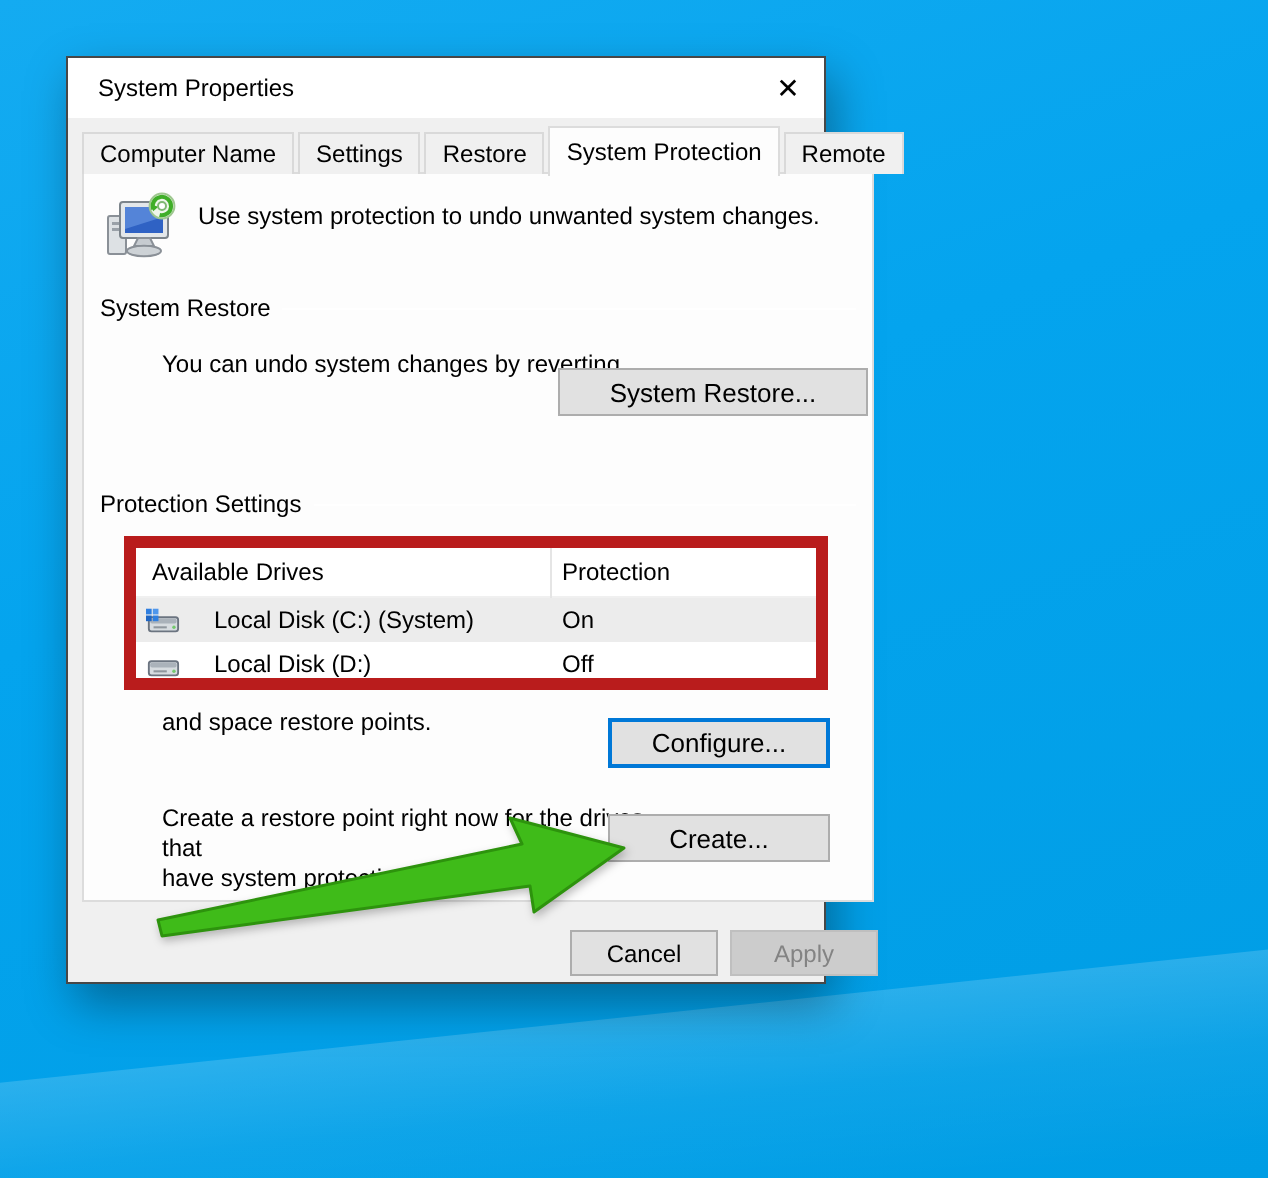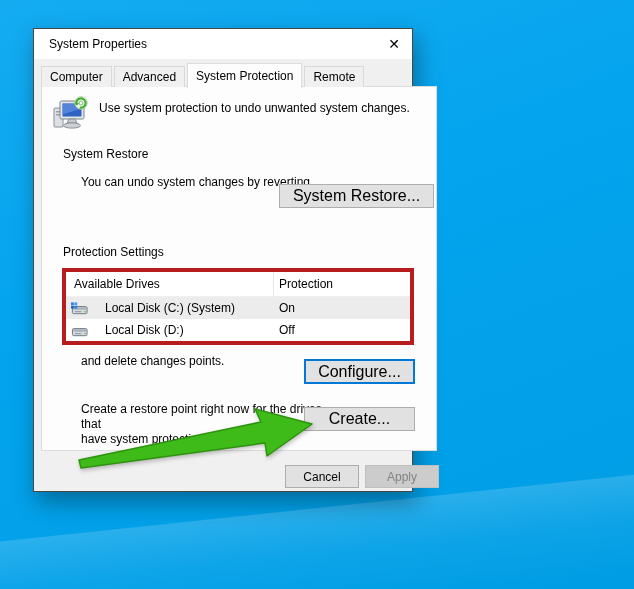--- a/index.html
+++ b/index.html
@@ -50,43 +50,43 @@
   }
 
   
   .tab-panel {
     position:absolute; left:7px; top:57px; width:396px; height:365px;
     background:#fdfdfd; border:1px solid #dcdcdc; z-index:2;
   }
   .intro-icon { position:absolute; left:8px; top:8px; width:40px; height:40px; }
   .intro-text { position:absolute; left:57px; top:14px; width:320px; line-height:15px; }
 
-  .group-hdr { position:absolute; left:8px; right:8px; display:flex; align-items:center;margin-left:13px; }
+  .group-hdr { position:absolute; left:8px; right:8px; display:flex; align-items:center; }
   .group-hdr .lbl { padding-right:6px; white-space:nowrap; }
   .group-hdr .rule { flex:1; height:1px; background:#d5d5d5; border-bottom:1px solid #ffffff; }
   .g1 { top:60px; } .g2 { top:158px; }
 
   .desc { position:absolute; left:10px; line-height:15px;margin-left:29px; }
   .d-sr { top:88px; width:230px; }
   .d-cfg { top:267px; width:250px; }
   .d-create { top:315px; width:252px; }
 
   .btn {
     position:absolute; background:#e1e1e1; border:1px solid #adadad;
-    font-family:"Liberation Sans", sans-serif; font-size:16px; color:#000;
+    font-family:"Liberation Sans", sans-serif; font-size:13px; color:#000;
     display:flex; align-items:center; justify-content:center; cursor:pointer;
   }
   .btn-sr { left:237px; top:97px; width:155px; height:24px; }
   .btn-cfg { left:262px; top:272px; width:111px; height:25px; border:2px solid #0078d7; }
   .btn-create { left:262px; top:320px; width:111px; height:24px; }
 
   
   .listview {
     position:absolute; left:20px; top:181px; width:352px; height:77px;
-    background:#ffffff; border:4px solid #b91c1c;
+    background:#ffffff; border:6px solid #b91c1c;
   }
   .lv-header { display:flex; height:25px; align-items:center; border-bottom:1px solid #f0f0f0; }
   .lv-h1 { width:208px; padding-left:8px; border-right:1px solid #e5e5e5; height:25px; display:flex; align-items:center; }
   .lv-h2 { flex:1; padding-left:5px; }
   .lv-row { display:flex; height:22px; align-items:center; cursor:default; }
   .lv-row.selected { background:#ececec; }
   .lv-c1 { width:208px; padding-left:5px; display:flex; align-items:center; gap:17px; }
   .lv-c2 { flex:1; padding-left:5px; }
   .drive-ico { width:17px; height:13px; flex:0 0 auto; }
 
@@ -108,22 +108,23 @@
 <div class="beam"></div>
 
 <div class="dialog">
 
   <div class="titlebar">
     <span class="title">System Properties</span>
     <span class="close-btn">✕</span>
   </div>
 
   <div class="tabstrip">
-    <div class="tab">Computer</div>
-    <div class="tab">Advanced</div>
+    <div class="tab">Computer Name</div>
+    <div class="tab">Settings</div>
+    <div class="tab">Restore</div>
     <div class="tab active">System Protection</div>
     <div class="tab">Remote</div>
   </div>
 
   <div class="tab-panel">
 
     <svg class="intro-icon" viewBox="0 0 40 40">
       <rect x="4" y="13" width="9" height="19" rx="1" fill="#dde1e4" stroke="#8a9097"></rect>
       <rect x="6" y="16" width="5" height="1.5" fill="#9aa1a8"></rect>
       <rect x="6" y="19" width="5" height="1.5" fill="#9aa1a8"></rect>
@@ -182,21 +183,21 @@
             <rect x="4" y="9.3" width="7" height="1.1" fill="#8f979e"></rect>
             <circle cx="14.8" cy="9.8" r="0.9" fill="#74c96e"></circle>
           </svg>
           <span>Local Disk (D:)</span>
         </div>
         <div class="lv-c2">Off</div>
       </div>
     </div>
 
     <div class="desc d-cfg">
-      <div>and delete changes points.</div>
+      <div>and space restore points.</div>
     </div>
     <button class="btn btn-cfg">Configure...</button>
 
     <div class="desc d-create">
       <div>Create a restore point right now for the drives that</div>
       <div>have system protection turned on.</div>
     </div>
     <button class="btn btn-create">Create...</button>
 
   </div>

